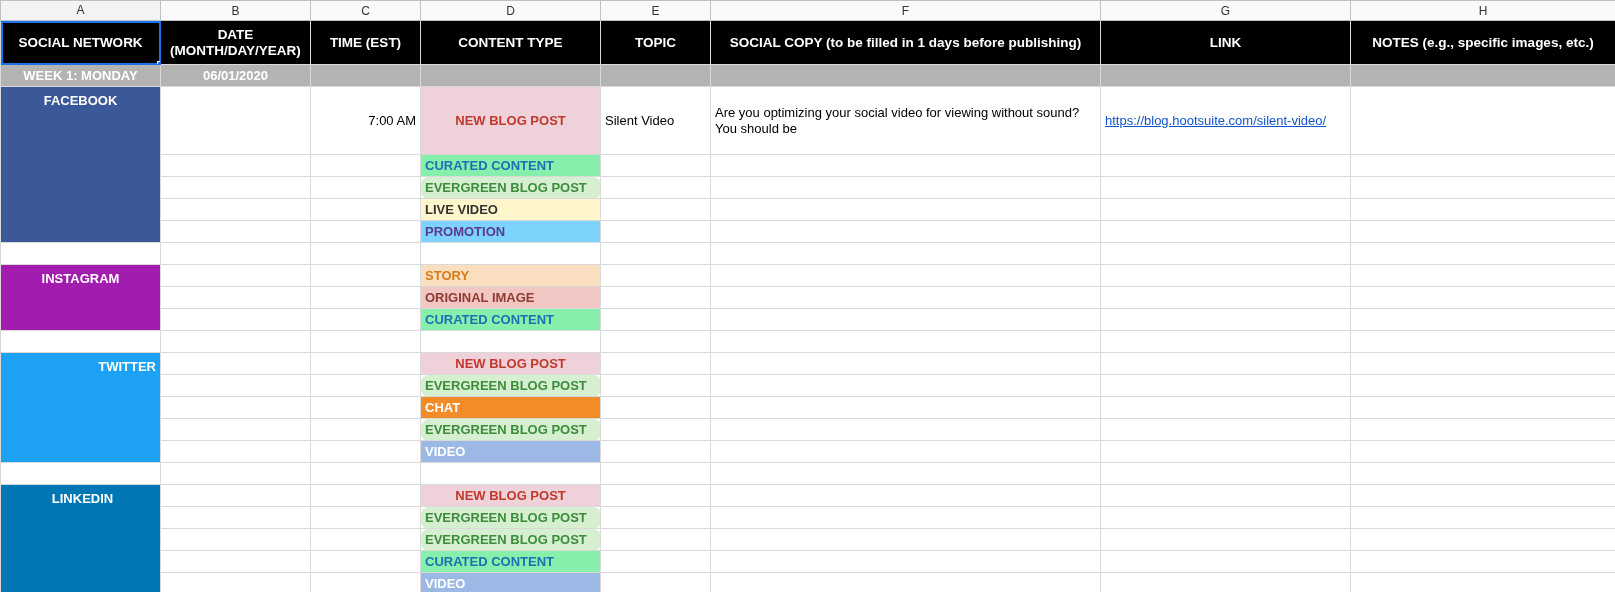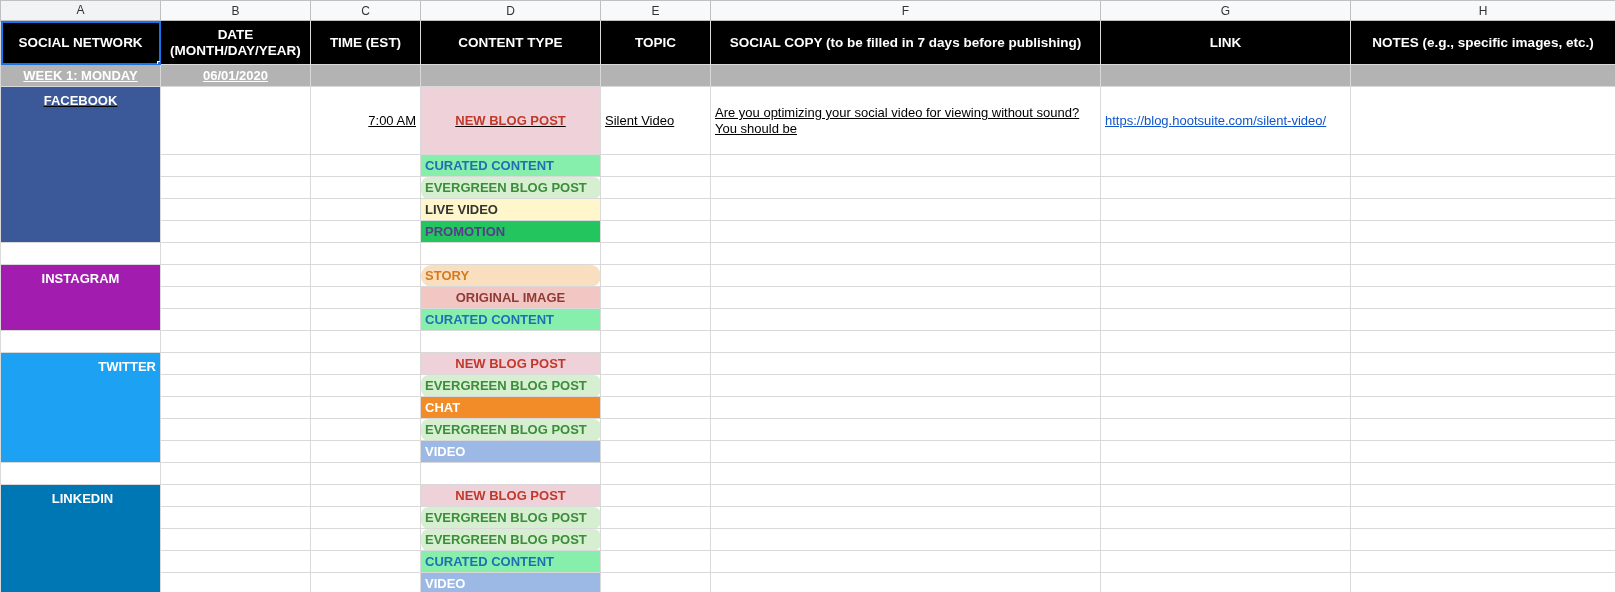--- a/index.html
+++ b/index.html
@@ -50,58 +50,57 @@
     outline: 2px solid #1a73e8;
     outline-offset: -2px;
     position: relative;
   }
   .week-row td {
     background: #b3b3b3;
     color: #fff;
     font-weight: 700;
     text-align: center;
     height: 22px;
-    text-decoration: underline;
   }
   .week-row td.empty-grey { background: #b3b3b3; }
   .network-cell {
     color: #fff;
     font-weight: 700;
     text-align: center;
     vertical-align: top;
     padding-top: 6px;
   }
   .facebook-bg { background: #3b5998; }
   .instagram-bg { background: #a21caf; }
   .twitter-bg { background: #1da1f2; text-align: right; }
   .linkedin-bg { background: #0077b5; padding-left: 8px; }
 
   .ct { font-weight: 700; padding-left: 4px; }
   .ct-newblog { background: #efd1da; color: #c0392b; text-align: center; }
   .ct-curated { background: #86efac; color: #1f6fb2; margin-top: 16px; }
   .ct-evergreen { background: #d5efd0; color: #3c8c3c; border-radius: 8px; }
   .ct-live { background: #fff6cc; color: #333; }
-  .ct-promotion { background: #22c55e; color: #5b3a8e; }
-  .ct-story { background: #f9dfc0; color: #d87a1a; border-radius: 11px; }
-  .ct-original { background: #f2c6c2; color: #8e3b36; text-align: center; }
+  .ct-promotion { background: #7dd3fc; color: #5b3a8e; }
+  .ct-story { background: #f9dfc0; color: #d87a1a; }
+  .ct-original { background: #f2c6c2; color: #8e3b36; }
   .ct-chat { background: #f28c28; color: #fff; margin-top: 43px; }
   .ct-video { background: #9cb9e6; color: #fff; }
 
   .right-align { text-align: right; }
   .wrap { white-space: normal; line-height: 1.2; padding: 18px 4px; }
   a.link { color: #1155cc; text-decoration: underline; }
 
   .sel-handle {
     position: absolute;
     right: -4px; bottom: -4px;
     width: 7px; height: 7px;
     background: #1a73e8;
     border: 1px solid #fff;
   }
-  .tall { height: 48px; text-decoration: underline; }
+  .tall { height: 48px; }
 </style>
 </head>
 <body>
 
 <table>
   <colgroup>
     <col style="width:160px">
     <col style="width:150px">
     <col style="width:110px">
     <col style="width:180px">
@@ -125,21 +124,21 @@
 
   <tr class="header-row">
     <td class="selected">
       <span>SOCIAL NETWORK</span>
       <span class="sel-handle"></span>
     </td>
     <td>DATE (MONTH/DAY/YEAR)</td>
     <td>TIME (EST)</td>
     <td>CONTENT TYPE</td>
     <td>TOPIC</td>
-    <td>SOCIAL COPY (to be filled in 7 days before publishing)</td>
+    <td>SOCIAL COPY (to be filled in 1 days before publishing)</td>
     <td>LINK</td>
     <td>NOTES (e.g., specific images, etc.)</td>
   </tr>
 
   <tr class="week-row">
     <td>WEEK 1: MONDAY</td>
     <td>06/01/2020</td>
     <td class="empty-grey"></td>
     <td class="empty-grey"></td>
     <td class="empty-grey"></td>

